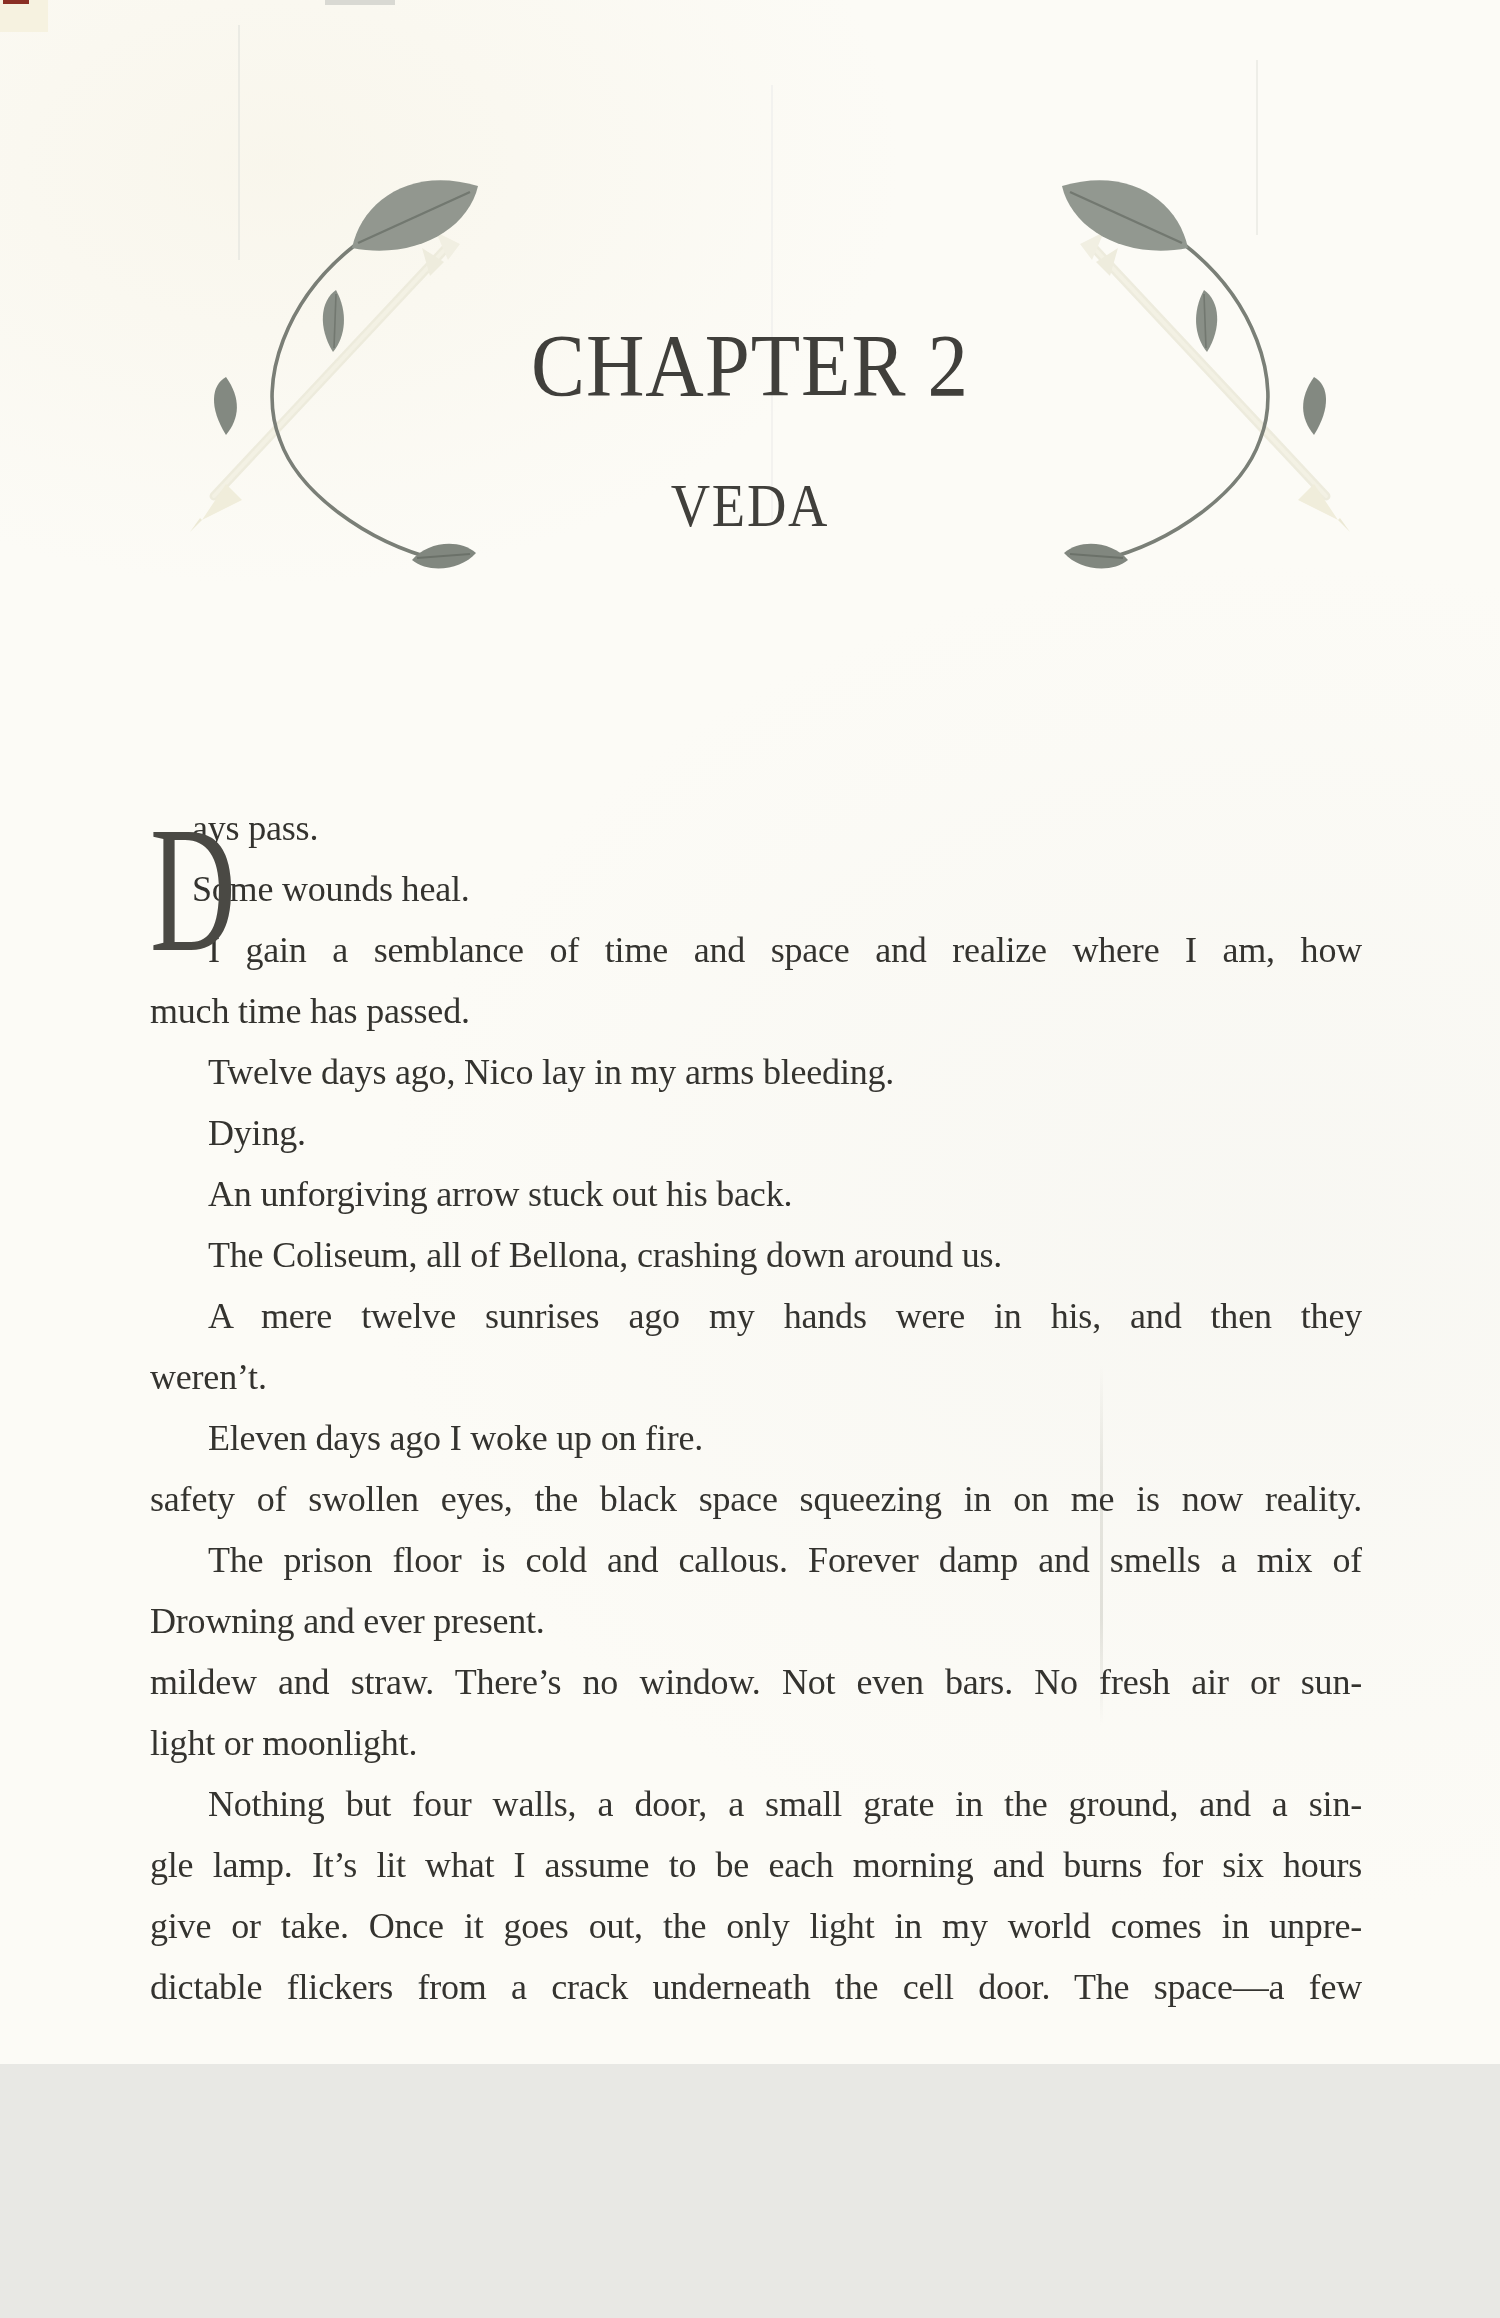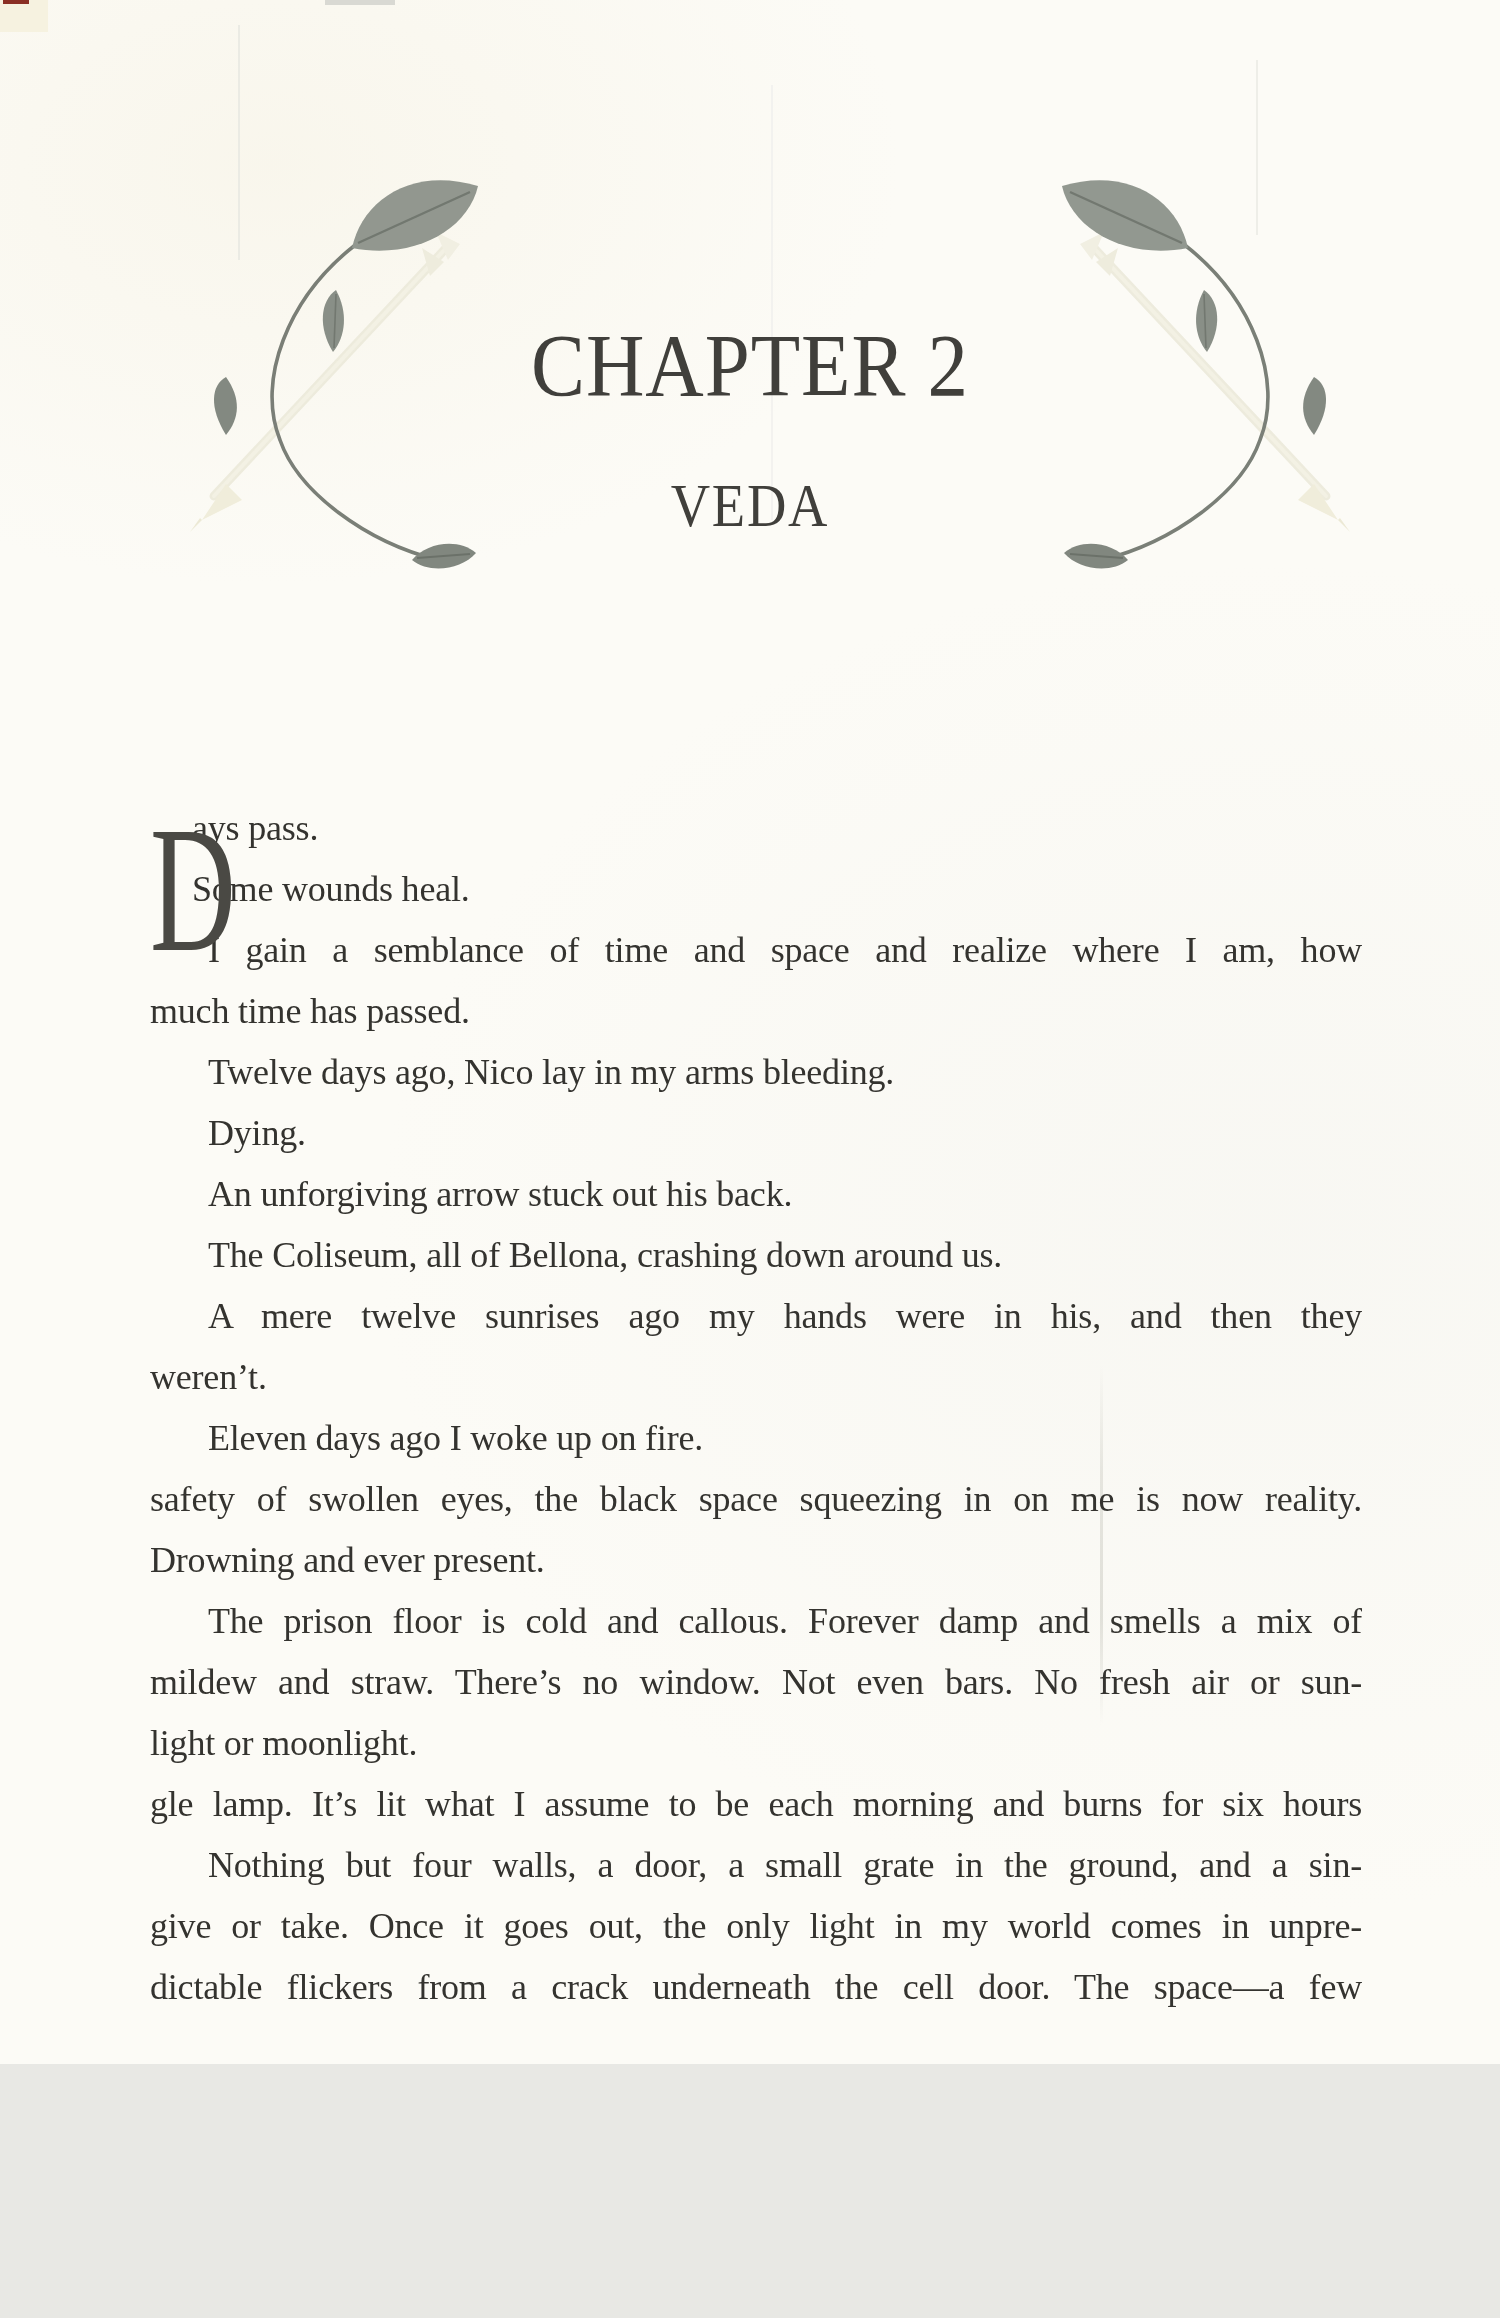--- a/index.html
+++ b/index.html
@@ -134,23 +134,23 @@
     <div class="line ind j">I gain a semblance of time and space and realize where I am, how</div>
     <div class="line">much time has passed.</div>
     <div class="line ind">Twelve days ago, Nico lay in my arms bleeding.</div>
     <div class="line ind">Dying.</div>
     <div class="line ind">An unforgiving arrow stuck out his back.</div>
     <div class="line ind">The Coliseum, all of Bellona, crashing down around us.</div>
     <div class="line ind j">A mere twelve sunrises ago my hands were in his, and then they</div>
     <div class="line">weren’t.</div>
     <div class="line ind">Eleven days ago I woke up on fire.</div>
     <div class="line j">safety of swollen eyes, the black space squeezing in on me is now reality.</div>
+    <div class="line ind j">The prison floor is cold and callous. Forever damp and smells a mix of</div>
     <div class="line">Drowning and ever present.</div>
-    <div class="line ind j">The prison floor is cold and callous. Forever damp and smells a mix of</div>
     <div class="line j">mildew and straw. There’s no window. Not even bars. No fresh air or sun-</div>
     <div class="line">light or moonlight.</div>
+    <div class="line ind j">Nothing but four walls, a door, a small grate in the ground, and a sin-</div>
     <div class="line j">gle lamp. It’s lit what I assume to be each morning and burns for six hours</div>
-    <div class="line ind j">Nothing but four walls, a door, a small grate in the ground, and a sin-</div>
     <div class="line j">give or take. Once it goes out, the only light in my world comes in unpre-</div>
     <div class="line j">dictable flickers from a crack underneath the cell door. The space—a few</div>
   </div>
 
 </div>
 
 </body></html>

